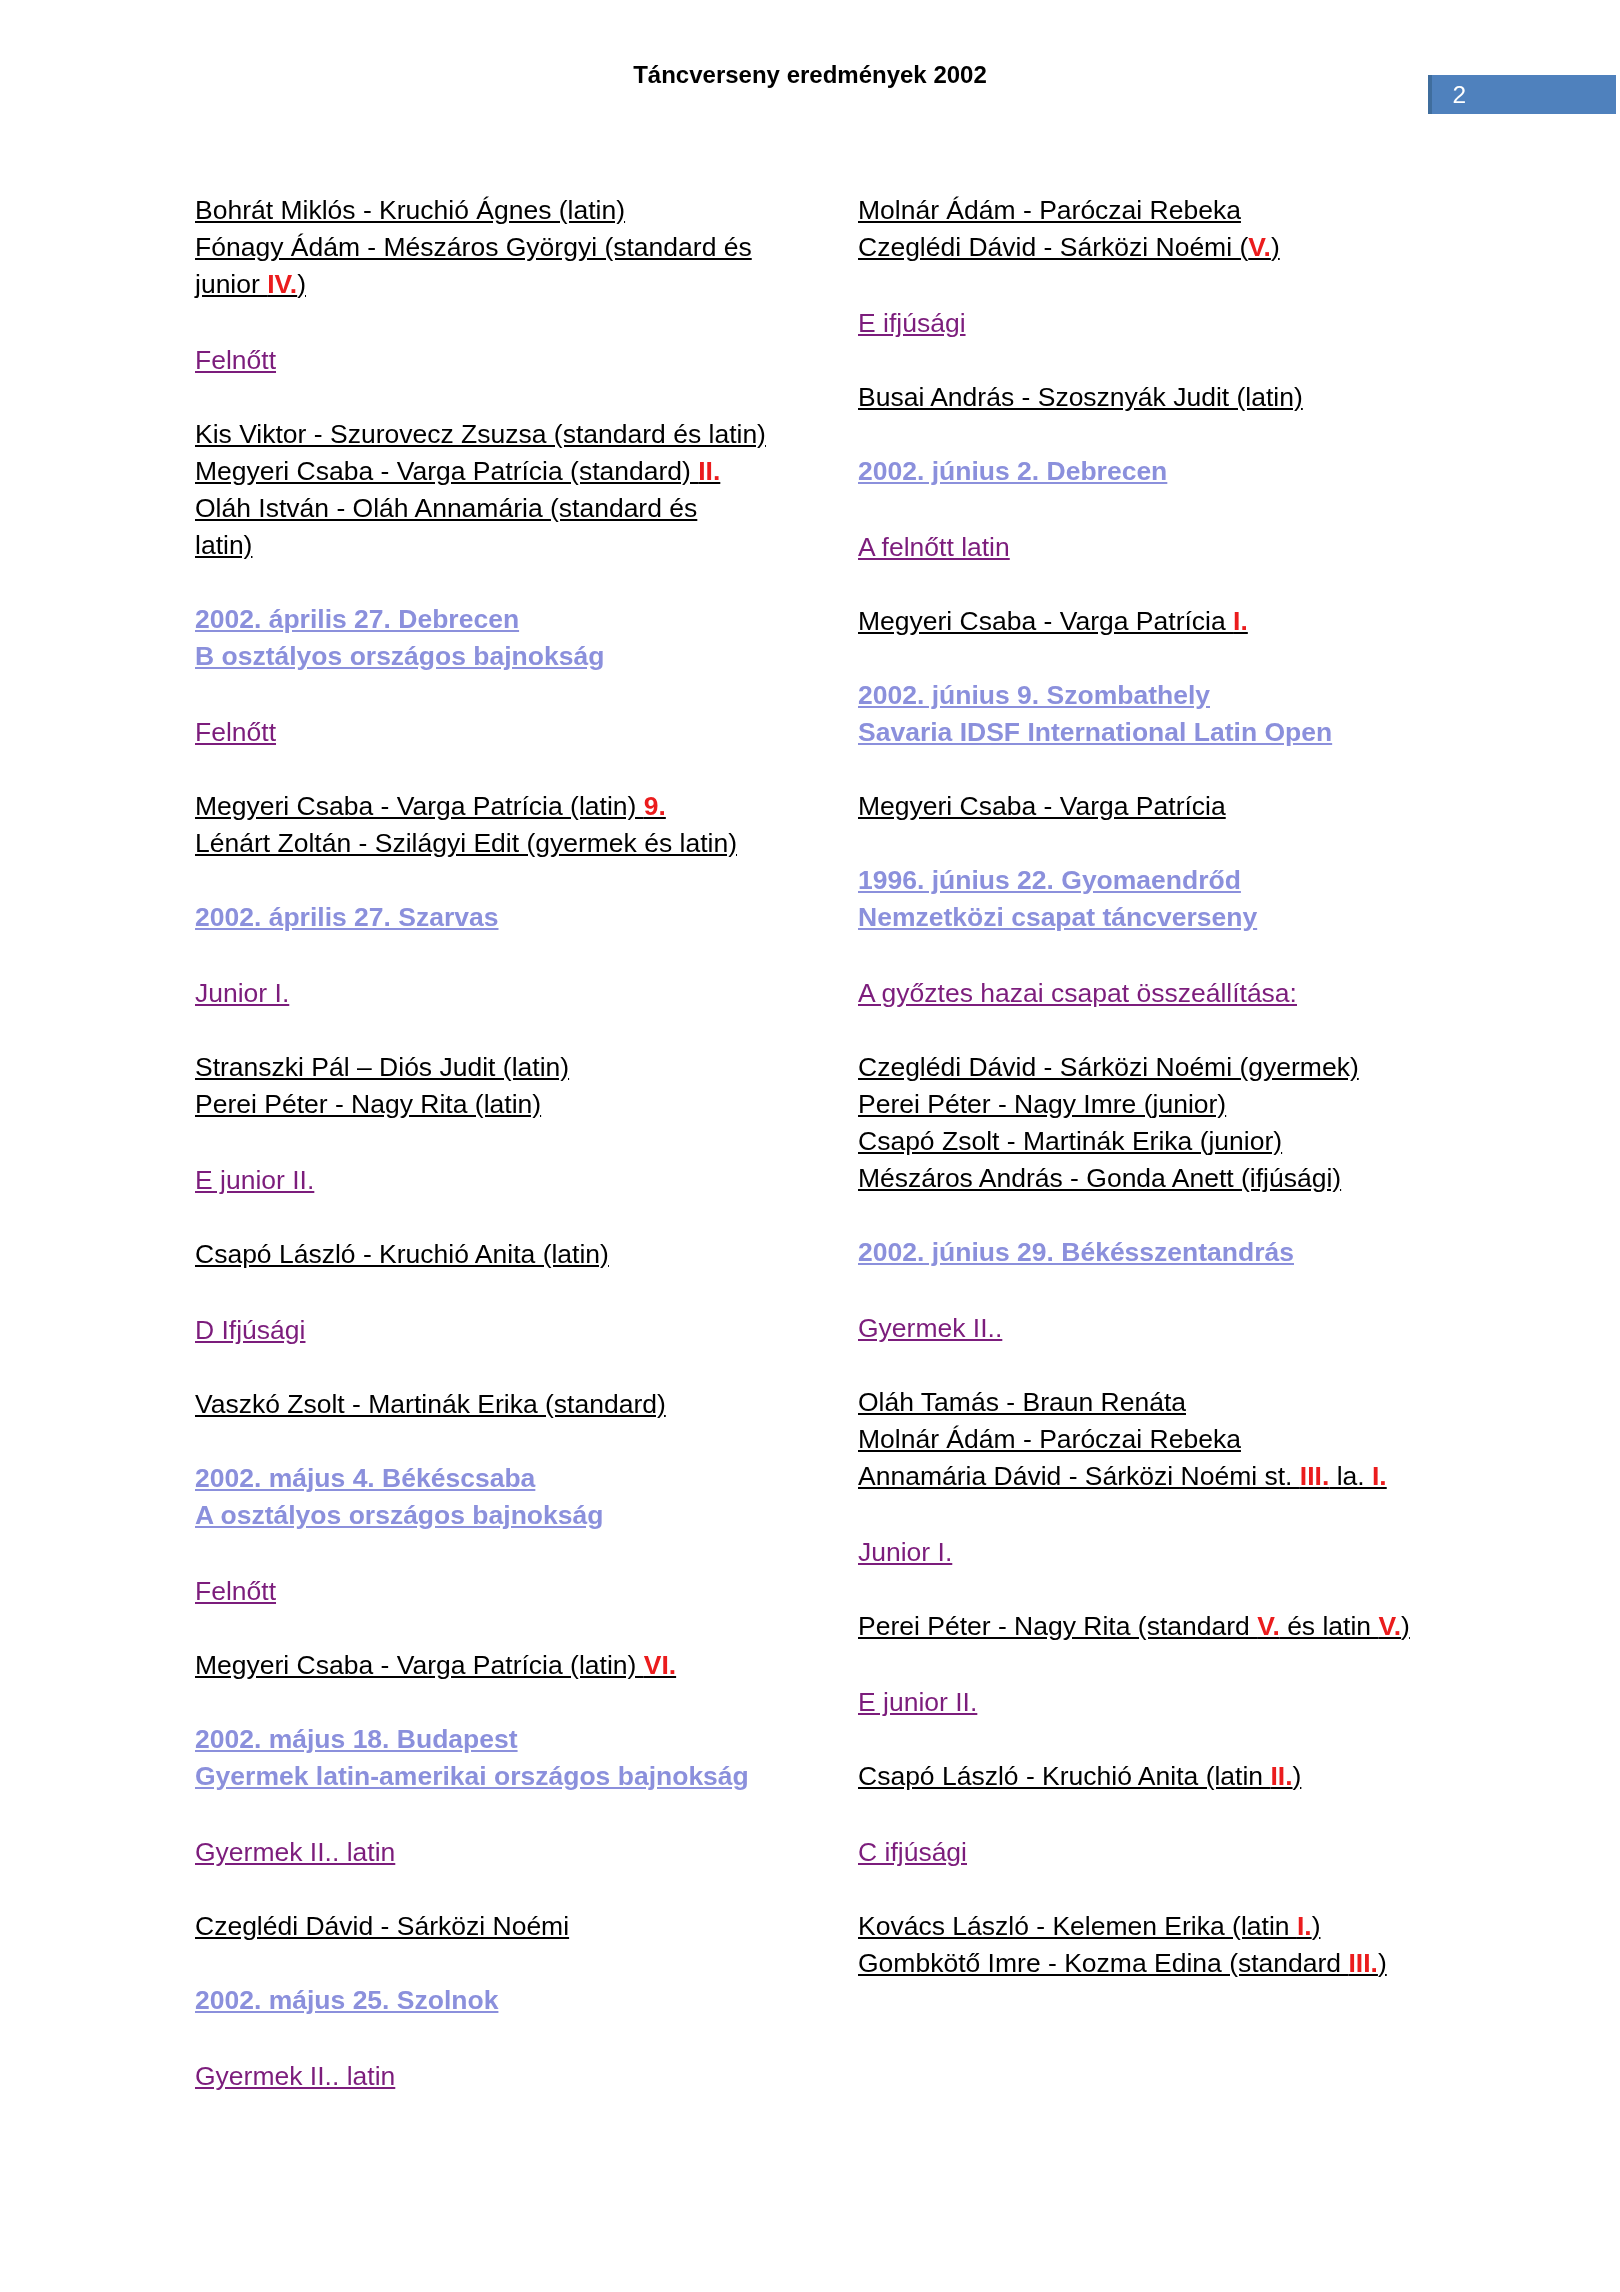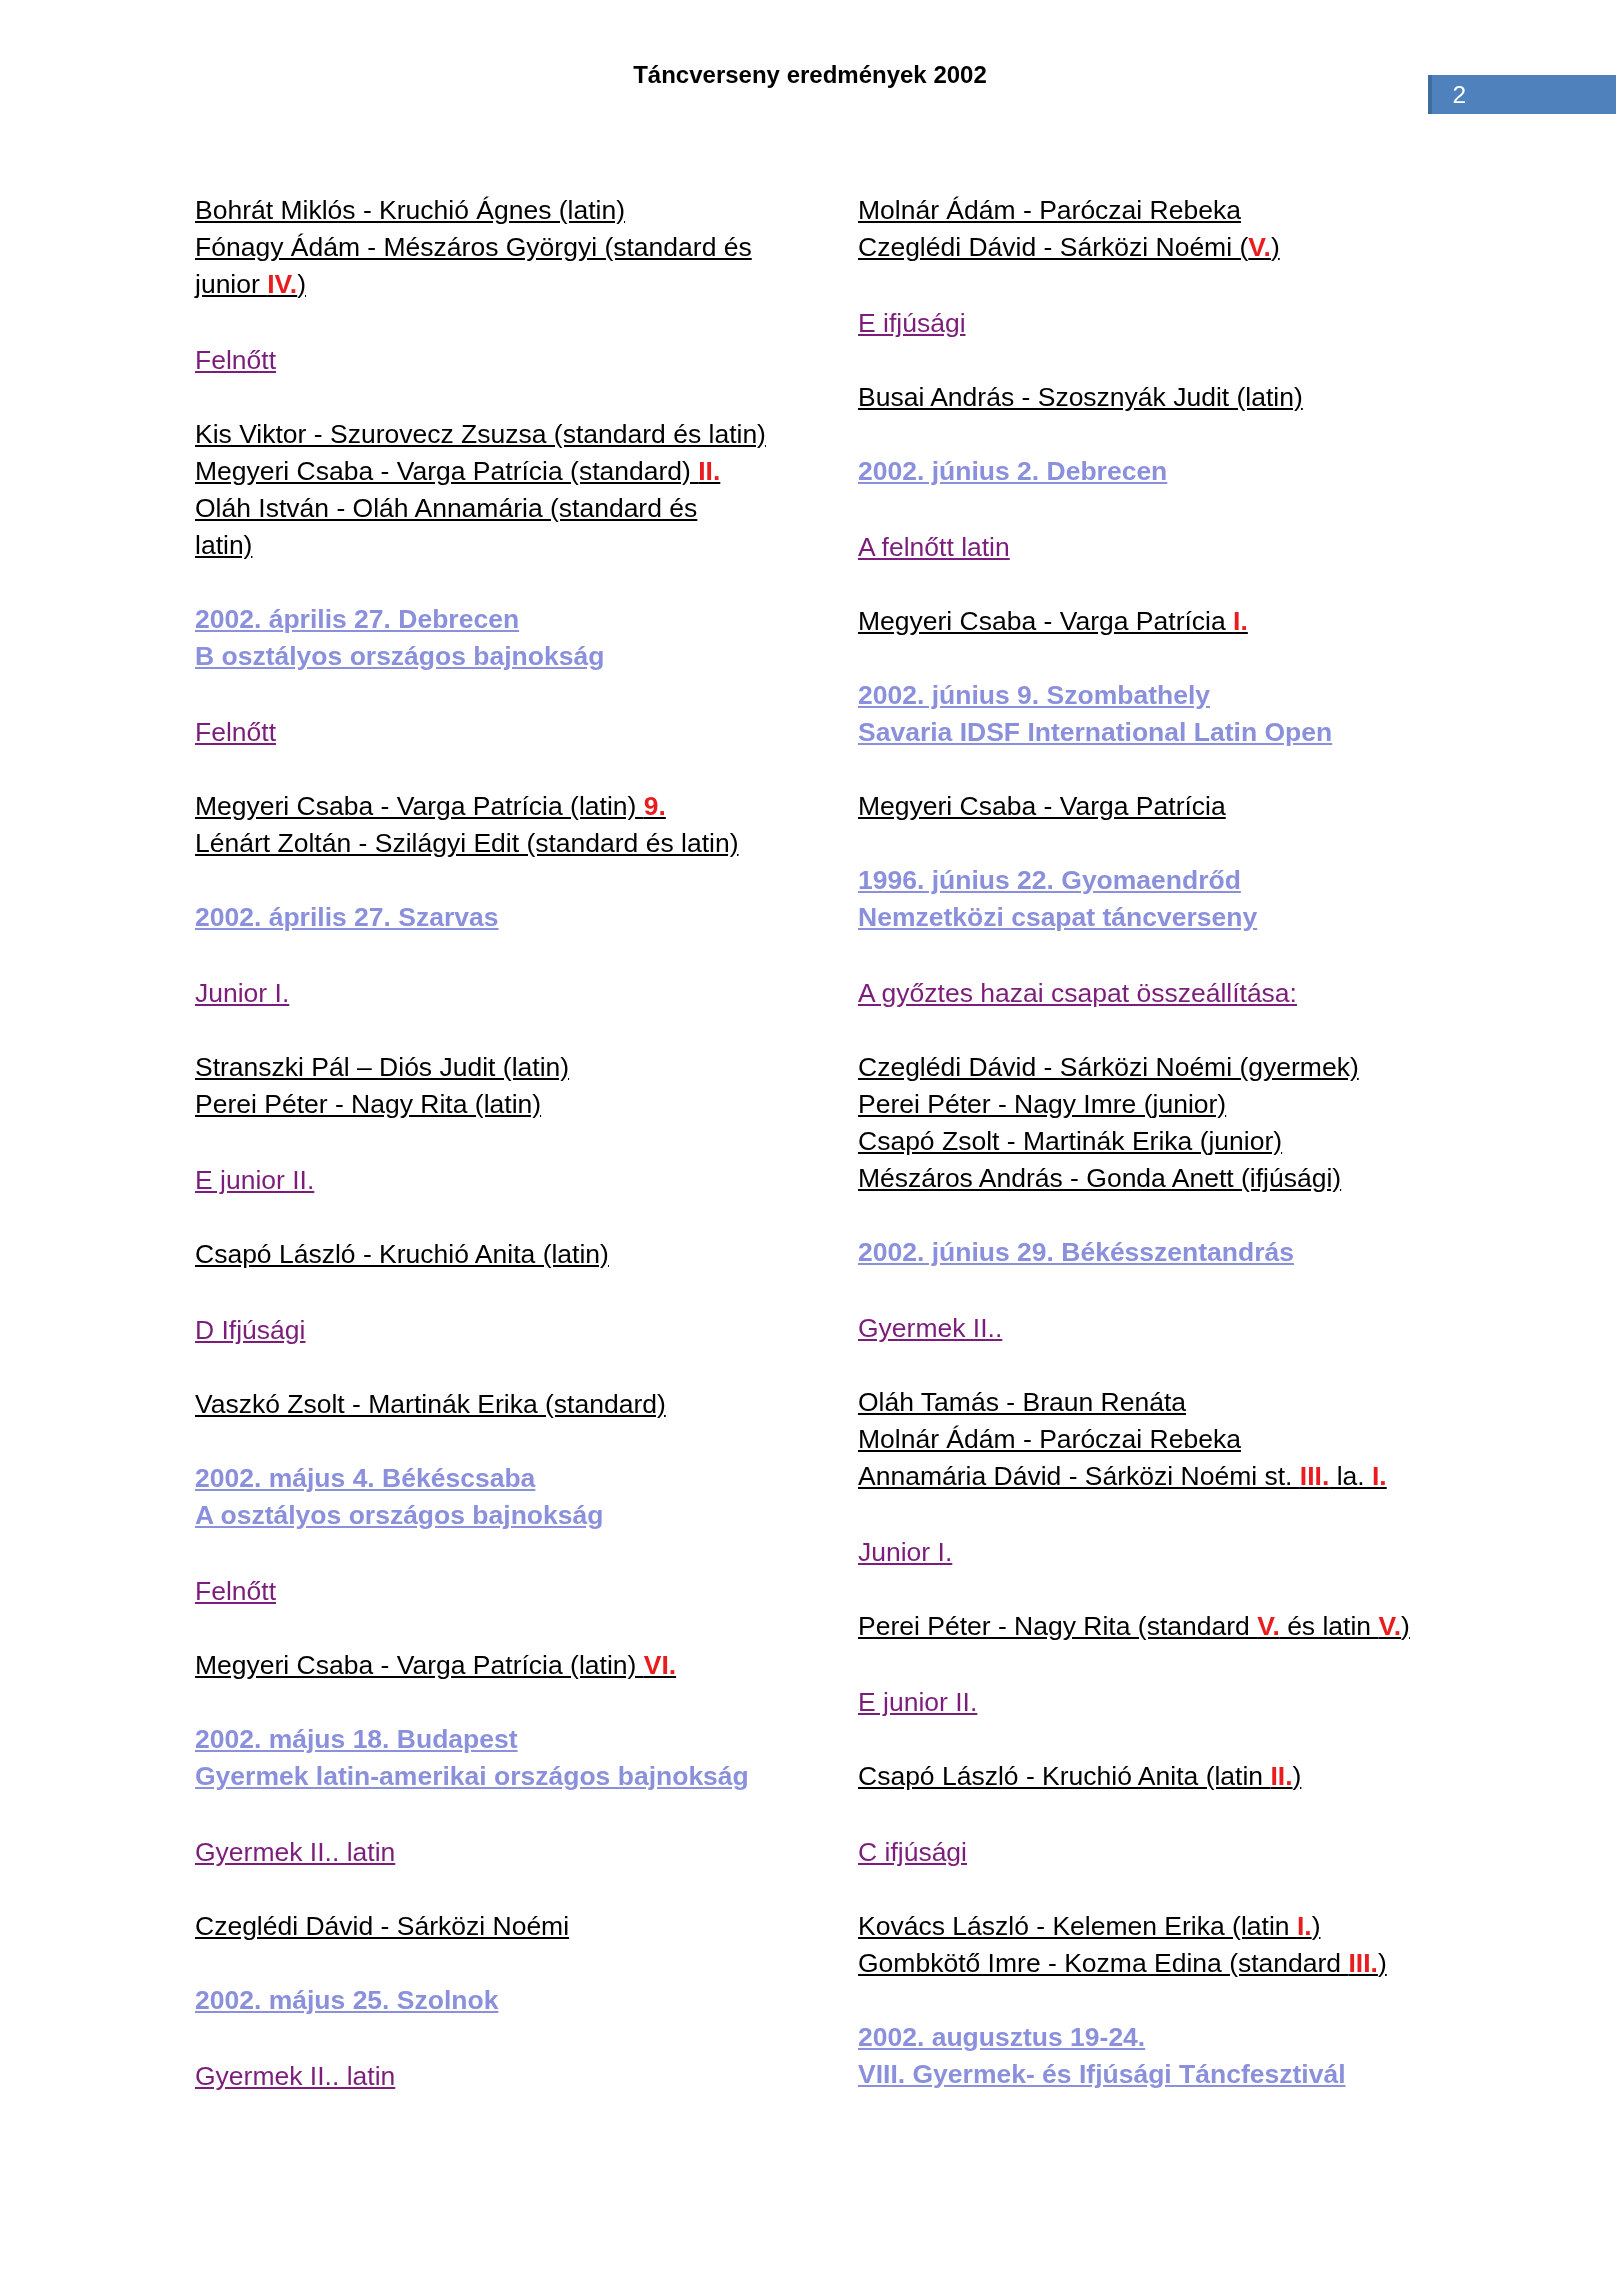--- a/index.html
+++ b/index.html
@@ -88,21 +88,21 @@
     </div>
     <div class="para heading">
       <div class="line"><span>2002. április 27. Debrecen</span></div>
       <div class="line"><span>B osztályos országos bajnokság</span></div>
     </div>
     <div class="para category">
       <div class="line"><span>Felnőtt</span></div>
     </div>
     <div class="para body">
       <div class="line"><span>Megyeri Csaba - Varga Patrícia (latin) </span><span class="result">9.</span></div>
-      <div class="line"><span>Lénárt Zoltán - Szilágyi Edit (standard és latin)</span></div>
+      <div class="line"><span>Lénárt Zoltán - Szilágyi Edit (gyermek és latin)</span></div>
     </div>
     <div class="para heading">
       <div class="line"><span>2002. április 27. Szarvas</span></div>
     </div>
     <div class="para category">
       <div class="line"><span>Junior I.</span></div>
     </div>
     <div class="para body">
       <div class="line"><span>Stranszki Pál – Diós Judit (latin)</span></div>
       <div class="line"><span>Perei Péter - Nagy Rita (latin)</span></div>
@@ -209,18 +209,14 @@
     <div class="para body">
       <div class="line"><span>Csapó László - Kruchió Anita (latin </span><span class="result">II.</span><span>)</span></div>
     </div>
     <div class="para category">
       <div class="line"><span>C ifjúsági</span></div>
     </div>
     <div class="para body">
       <div class="line"><span>Kovács László - Kelemen Erika (latin </span><span class="result">I.</span><span>)</span></div>
       <div class="line"><span>Gombkötő Imre - Kozma Edina (standard </span><span class="result">III.</span><span>)</span></div>
     </div>
-    <div class="para heading">
-      <div class="line"><span>2002. augusztus 19-24.</span></div>
-      <div class="line"><span>VIII. Gyermek- és Ifjúsági Táncfesztivál</span></div>
-    </div>
   </div>
 
 
 </body></html>

